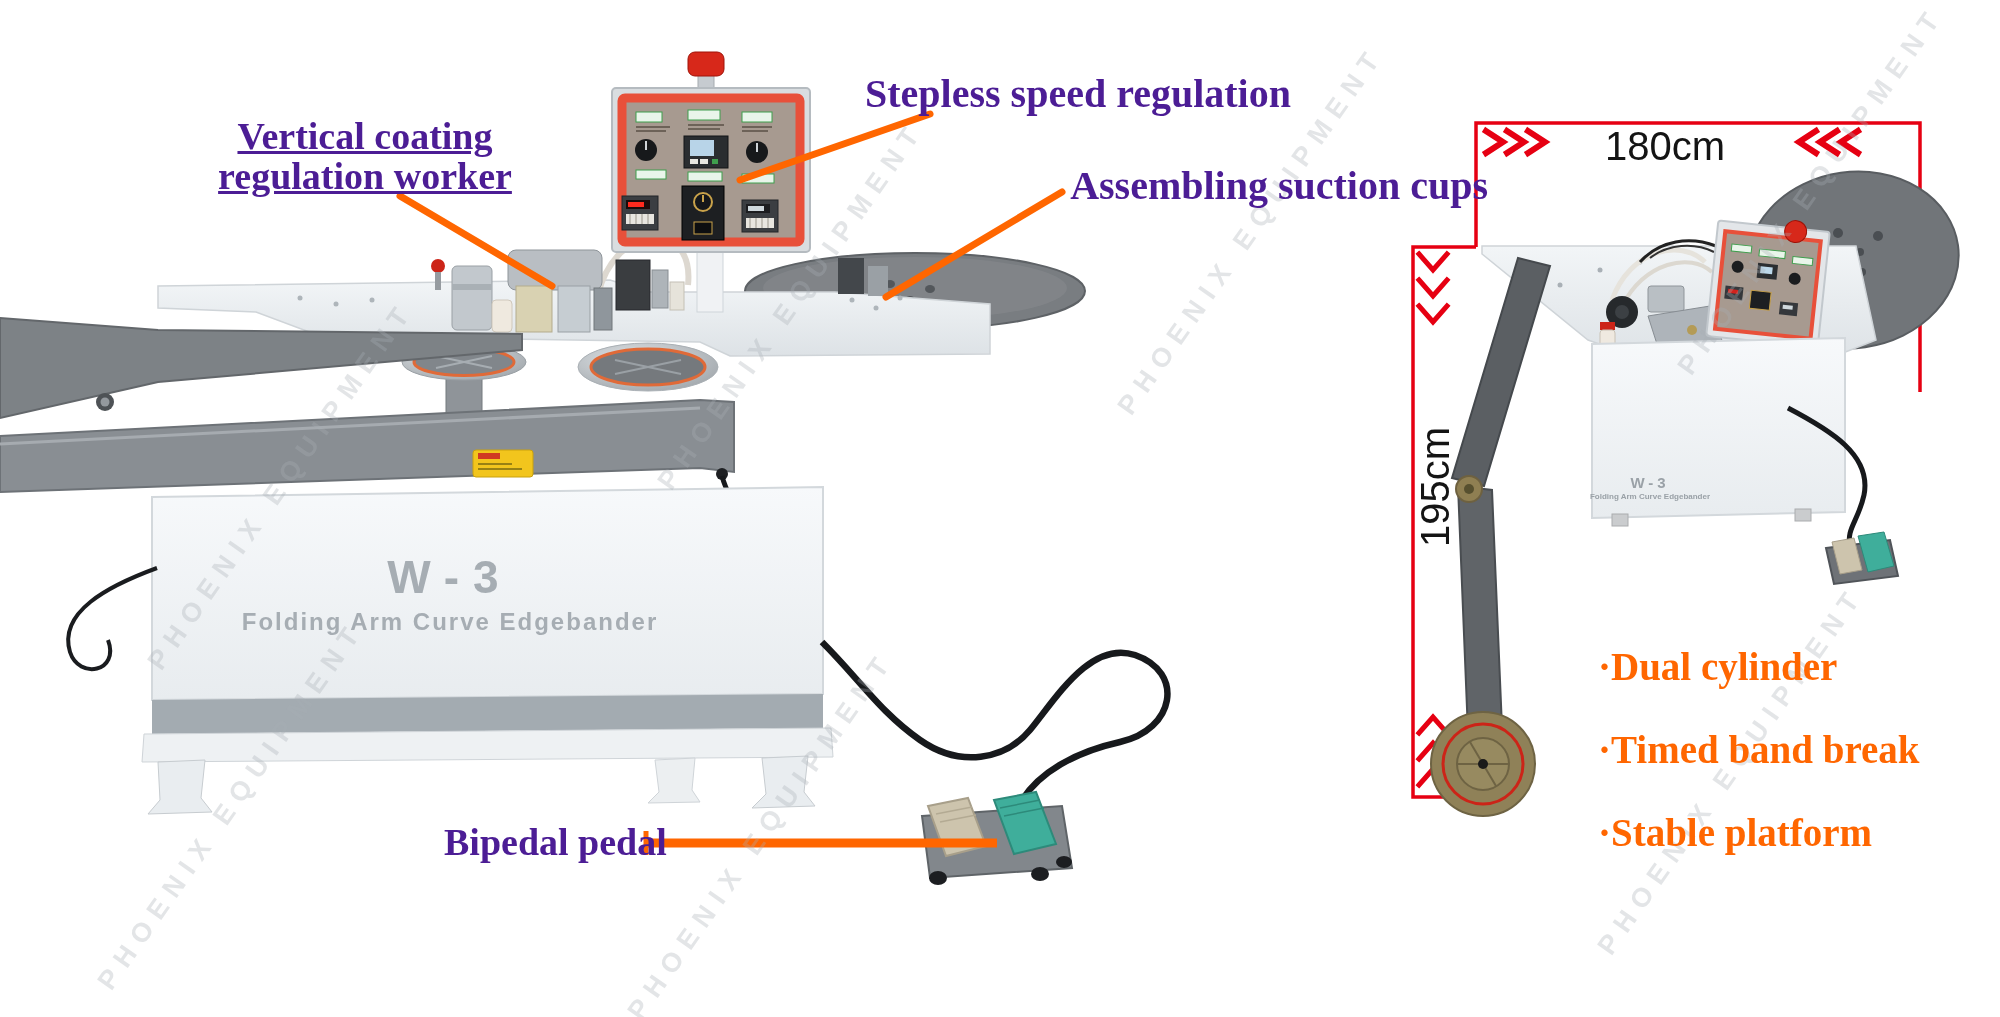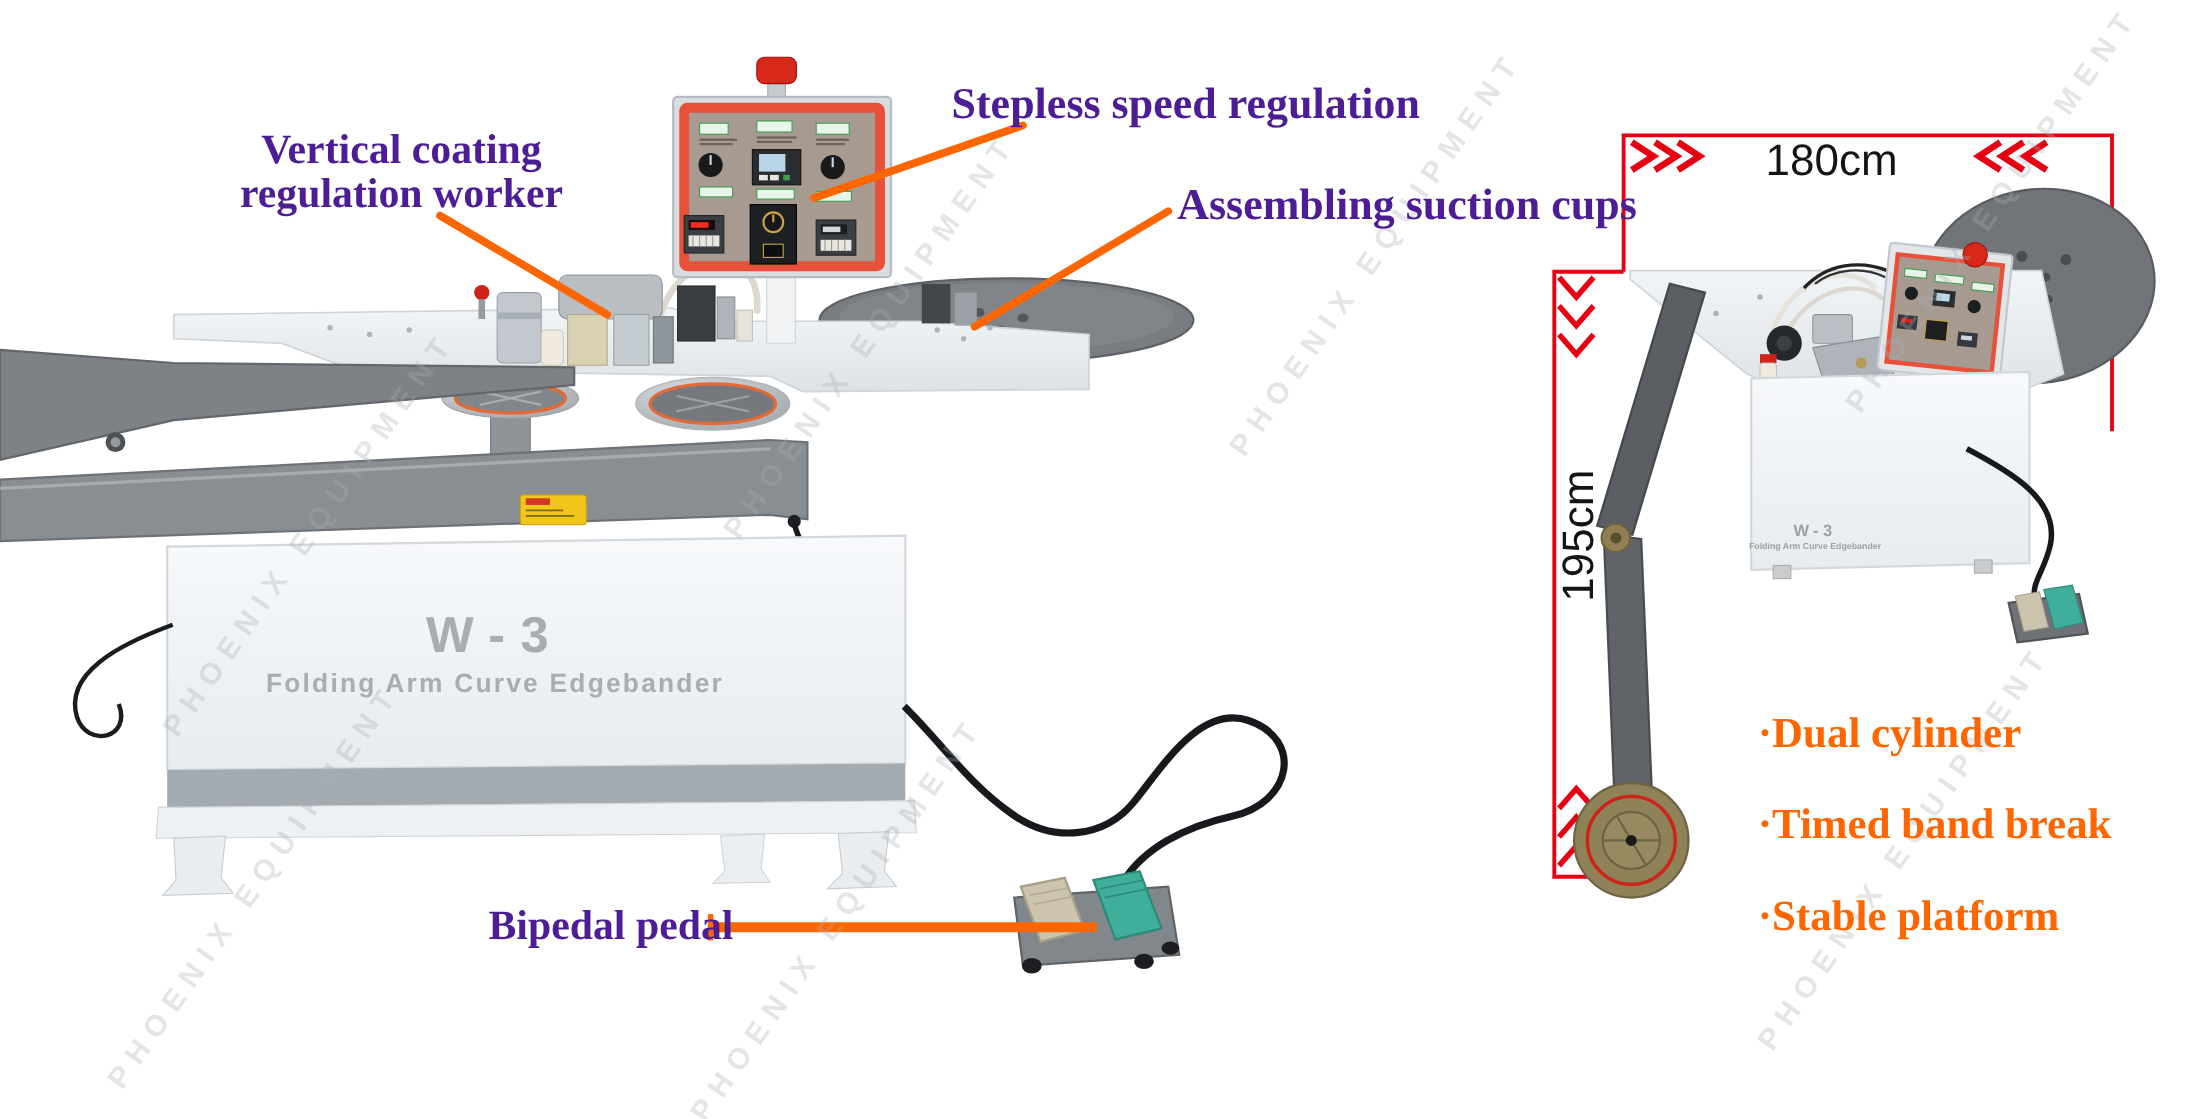--- a/index.html
+++ b/index.html
@@ -321,21 +321,21 @@
   <span class="wm" style="left:1590px;top:175px;">PHOENIX EQUIPMENT</span>
   <span class="wm" style="left:10px;top:790px;">PHOENIX EQUIPMENT</span>
 </div>
 
 <div class="model-big" style="left:310px;top:550px;width:280px;font-size:46px;letter-spacing:14px;">W-3</div>
 <div class="model-big" style="left:190px;top:608px;width:520px;font-size:24px;letter-spacing:2px;">Folding Arm Curve Edgebander</div>
 
 <div class="model-small" style="left:1590px;top:474px;width:120px;font-size:15px;letter-spacing:4px;">W-3</div>
 <div class="model-small" style="left:1570px;top:492px;width:160px;font-size:8px;">Folding Arm Curve Edgebander</div>
 
-<div class="txt callout" style="left:210px;top:116px;width:310px;font-size:38px;text-align:center;">
+<div class="txt callout" style="left:210px;top:116px;width:310px;font-size:38px;text-align:center;text-decoration:underline;">
   <div>Vertical coating</div>
   <div>regulation worker</div>
 </div>
 
 <div class="txt" style="left:865px;top:70px;width:400px;font-size:40px;white-space:nowrap;">Stepless speed regulation</div>
 
 <div class="txt" style="left:1058px;top:162px;width:430px;font-size:40px;white-space:nowrap;text-align:right;">Assembling suction cups</div>
 
 <div class="txt" style="left:444px;top:820px;width:200px;font-size:38px;white-space:nowrap;">Bipedal pedal</div>
 

